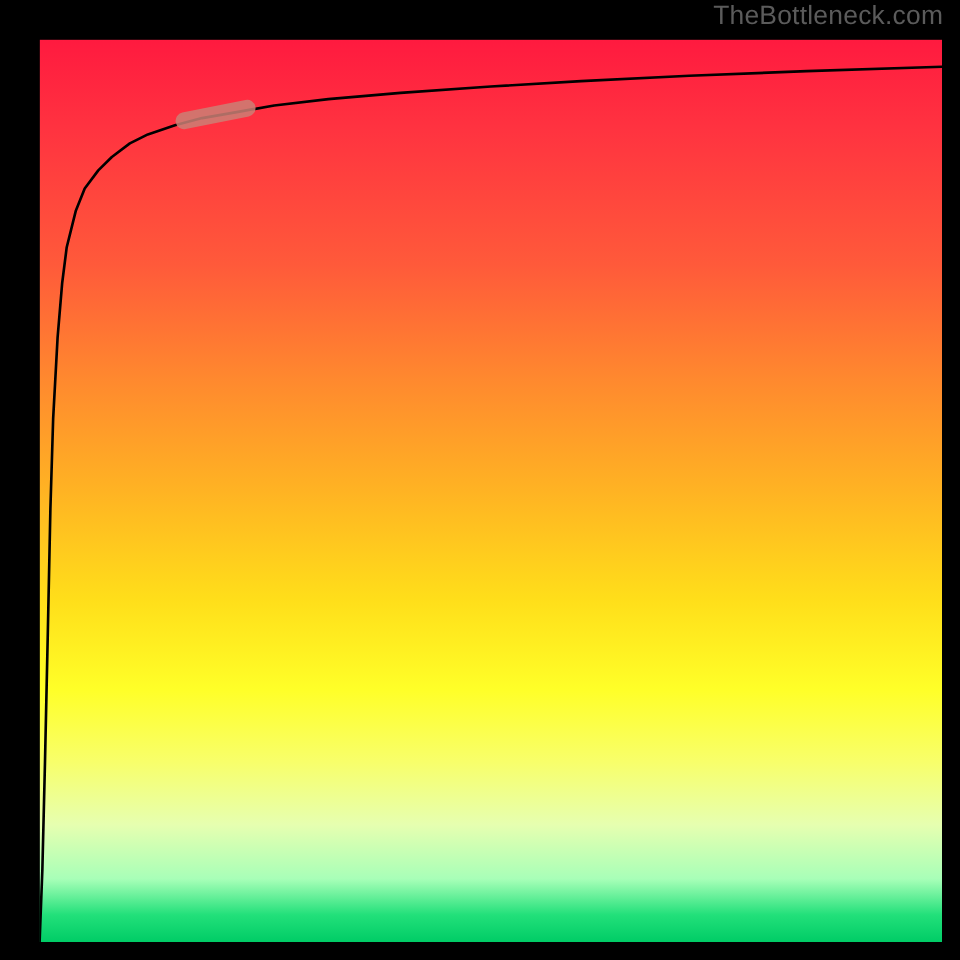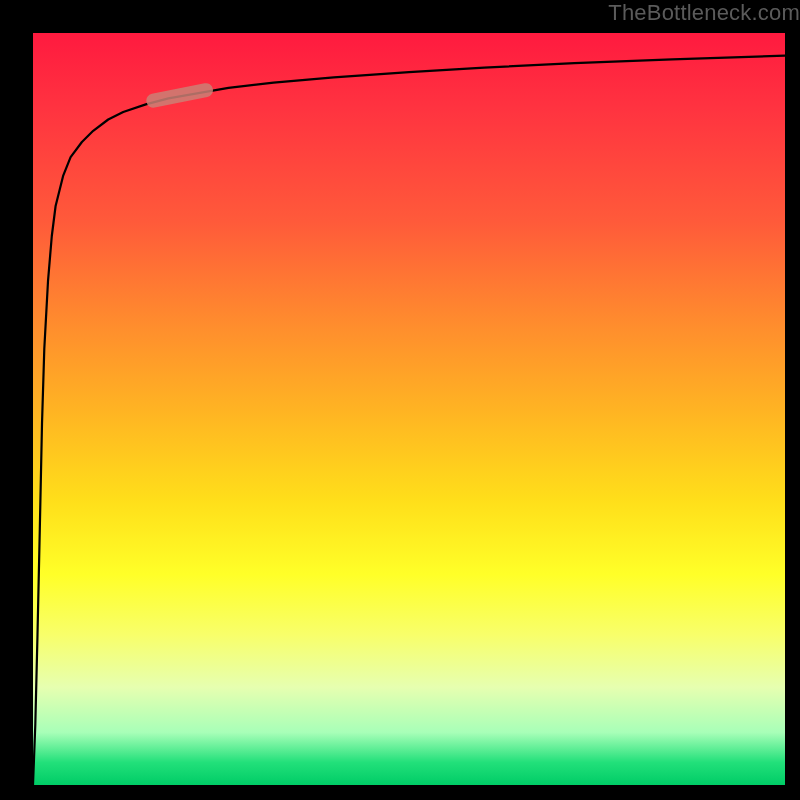--- a/index.html
+++ b/index.html
@@ -41,21 +41,21 @@
       #f8ff6a 80%,
       #e6ffb0 87%,
       #a8ffb8 93%,
       #22e07a 97%,
       #00cc66 100%
     );
   }
   .watermark {
     position: absolute;
     top: 0px;
-    right: 0;
+    right: 14px;
     color: #5b5b5b;
     font-size: 22px;
     font-weight: 400;
     letter-spacing: 0.2px;
     user-select: none;
   }
   
   .plot svg {
     position: absolute;
     inset: 0;

